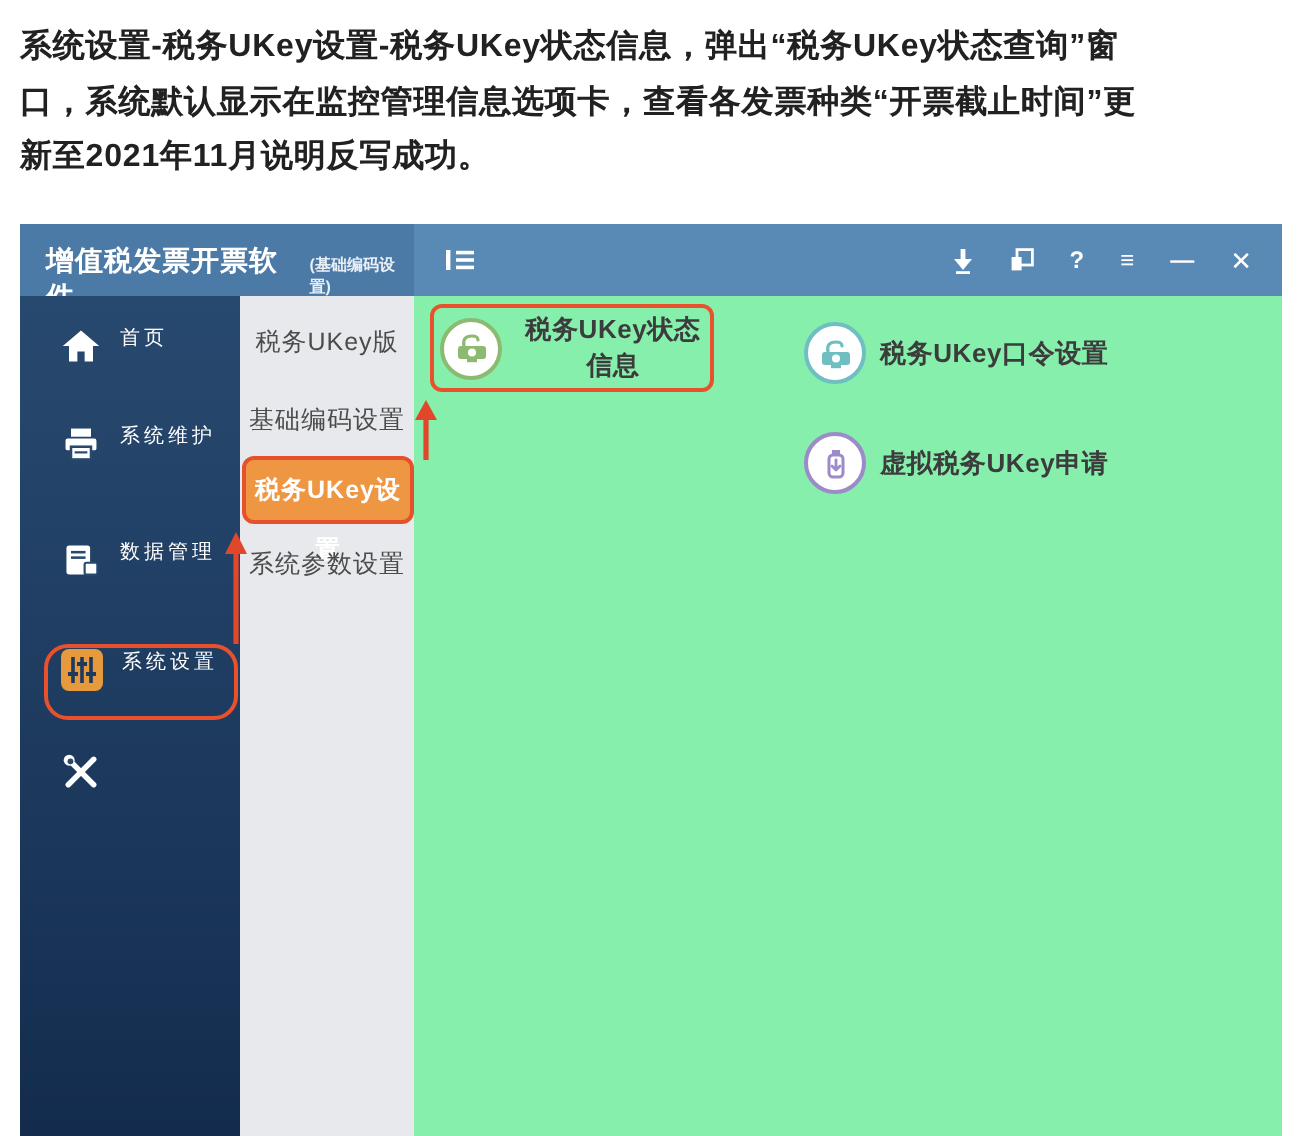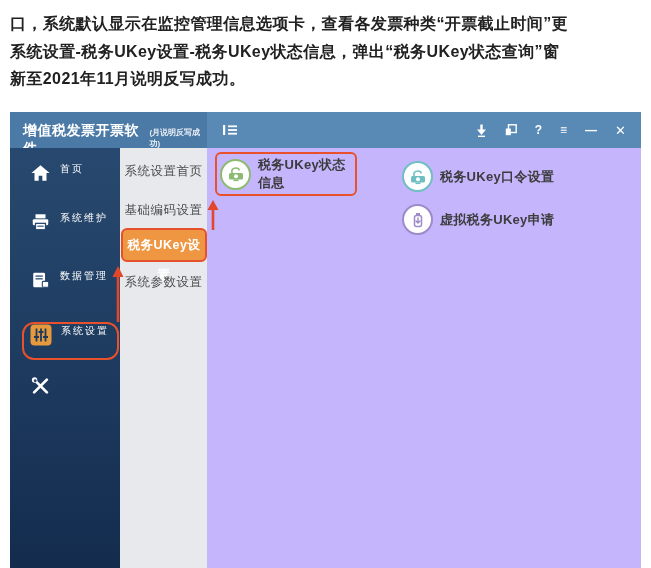--- a/index.html
+++ b/index.html
@@ -31,47 +31,47 @@
   .nav-item .nicon { width:22px; height:22px; margin-right:9px; flex:none; display:flex; align-items:center; justify-content:center; }
   .nav-item.hl { left:12px; width:97px; height:38px; border:2px solid #e8512b; border-radius:12px; padding-left:6px; }
 
   
   .ssb { width:87px; background:#e7e9ec; position:relative; flex:none; }
   .sub-item { position:absolute; left:0; width:87px; text-align:center; font-size:12.5px; color:#4c4c4c; letter-spacing:.5px; }
   .sub-item.hl { left:1px; width:86px; height:34px; line-height:30px; background:#ef9643;
     border:2px solid #e5512d; border-radius:6px; color:#fff; font-weight:700; }
 
   
-  .content { flex:1; background:#c4b5fd; position:relative; }
+  .content { flex:1; background:#86efac; position:relative;text-align:center; }
   .c-item { position:absolute; display:flex; align-items:center; }
   .c-item .label { font-size:13px; font-weight:700; color:#3c3c3c; margin-left:7px; letter-spacing:.3px; }
   .c-item.hl { border:2px solid #e8512b; border-radius:6px; width:142px; height:44px; padding-left:3px; }
   .circle { width:31px; height:31px; border:2px solid currentColor; border-radius:50%; flex:none;
     display:flex; align-items:center; justify-content:center; background:#fff; }
 
   
   .arrow { position:absolute; pointer-events:none; }
 
   svg { display:block; }
 </style>
 </head>
 <body>
 
 <div class="instructions">
+  <div>系统设置-税务UKey设置-税务UKey状态信息，弹出“税务UKey状态查询”窗</div>
   <div>口，系统默认显示在监控管理信息选项卡，查看各发票种类“开票截止时间”更</div>
-  <div>系统设置-税务UKey设置-税务UKey状态信息，弹出“税务UKey状态查询”窗</div>
   <div>新至2021年11月说明反写成功。</div>
 </div>
 
 <div class="app">
 
   <div class="titlebar">
     <div class="tb-left">
       <span class="tb-title">增值税发票开票软件</span>
-      <span class="tb-edition">(月说明反写成功)</span>
+      <span class="tb-edition">(基础编码设置)</span>
     </div>
     <div class="tb-right">
       <span class="collapse">
         <svg width="14" height="12" viewBox="0 0 14 12">
             <rect x="0" y="1" width="2.2" height="10" fill="#fff"></rect>
             <rect x="5" y="1.4" width="9" height="1.8" fill="#fff"></rect>
             <rect x="5" y="5.1" width="9" height="1.8" fill="#fff"></rect>
             <rect x="5" y="8.8" width="9" height="1.8" fill="#fff"></rect>
           </svg>
       </span>
@@ -150,21 +150,21 @@
               <path d="M4 4 L18 18" stroke="#fff" stroke-width="3" stroke-linecap="round"></path>
               <path d="M18 4 L4 18" stroke="#fff" stroke-width="3" stroke-linecap="round"></path>
               <circle cx="4.5" cy="4.5" r="3" fill="#fff"></circle>
               <circle cx="5.2" cy="5.2" r="1.6" fill="#28496f"></circle>
             </svg>
         </span>
       </div>
     </div>
 
     <div class="ssb">
-      <div class="sub-item" style="top:15px">系统设置首页</div>
+      <div class="sub-item" style="top:15px">税务UKey版</div>
       <div class="sub-item" style="top:54px">基础编码设置</div>
       <div class="sub-item hl" style="top:80px">税务UKey设置</div>
       <div class="sub-item" style="top:126px">系统参数设置</div>
     </div>
 
     <div class="content">
 
       <div class="c-item hl" style="left:8px; top:4px">
         <span class="circle" style="color: rgb(140, 186, 112);">
           <svg width="18" height="16" viewBox="0 0 18 16">
@@ -183,21 +183,21 @@
               <path d="M5 7 Q4 2 9 2 Q12 2 12 4" fill="none" stroke="currentColor" stroke-width="1.6" stroke-linecap="round"></path>
               <rect x="2" y="7" width="14" height="6.5" rx="1.5" fill="currentColor"></rect>
               <circle cx="9" cy="10.2" r="2" fill="#fff"></circle>
               <rect x="6.5" y="13.5" width="5" height="1.6" fill="currentColor"></rect>
             </svg>
         </span>
         <span class="label">税务UKey口令设置</span>
       </div>
 
 
-      <div class="c-item" style="left:195px; top:56px">
+      <div class="c-item" style="left:195px; top:68px">
         <span class="circle" style="color: rgb(156, 139, 200);">
           <svg width="18" height="16" viewBox="0 0 18 16">
               <rect x="5.5" y="3.5" width="7" height="11" rx="2" fill="none" stroke="currentColor" stroke-width="1.5"></rect>
               <rect x="7" y="1" width="4" height="2" fill="currentColor"></rect>
               <path d="M9 6 V10.5 M7 9 L9 11 L11 9" fill="none" stroke="currentColor" stroke-width="1.4" stroke-linecap="round" stroke-linejoin="round"></path>
             </svg>
         </span>
         <span class="label">虚拟税务UKey申请</span>
       </div>
 

